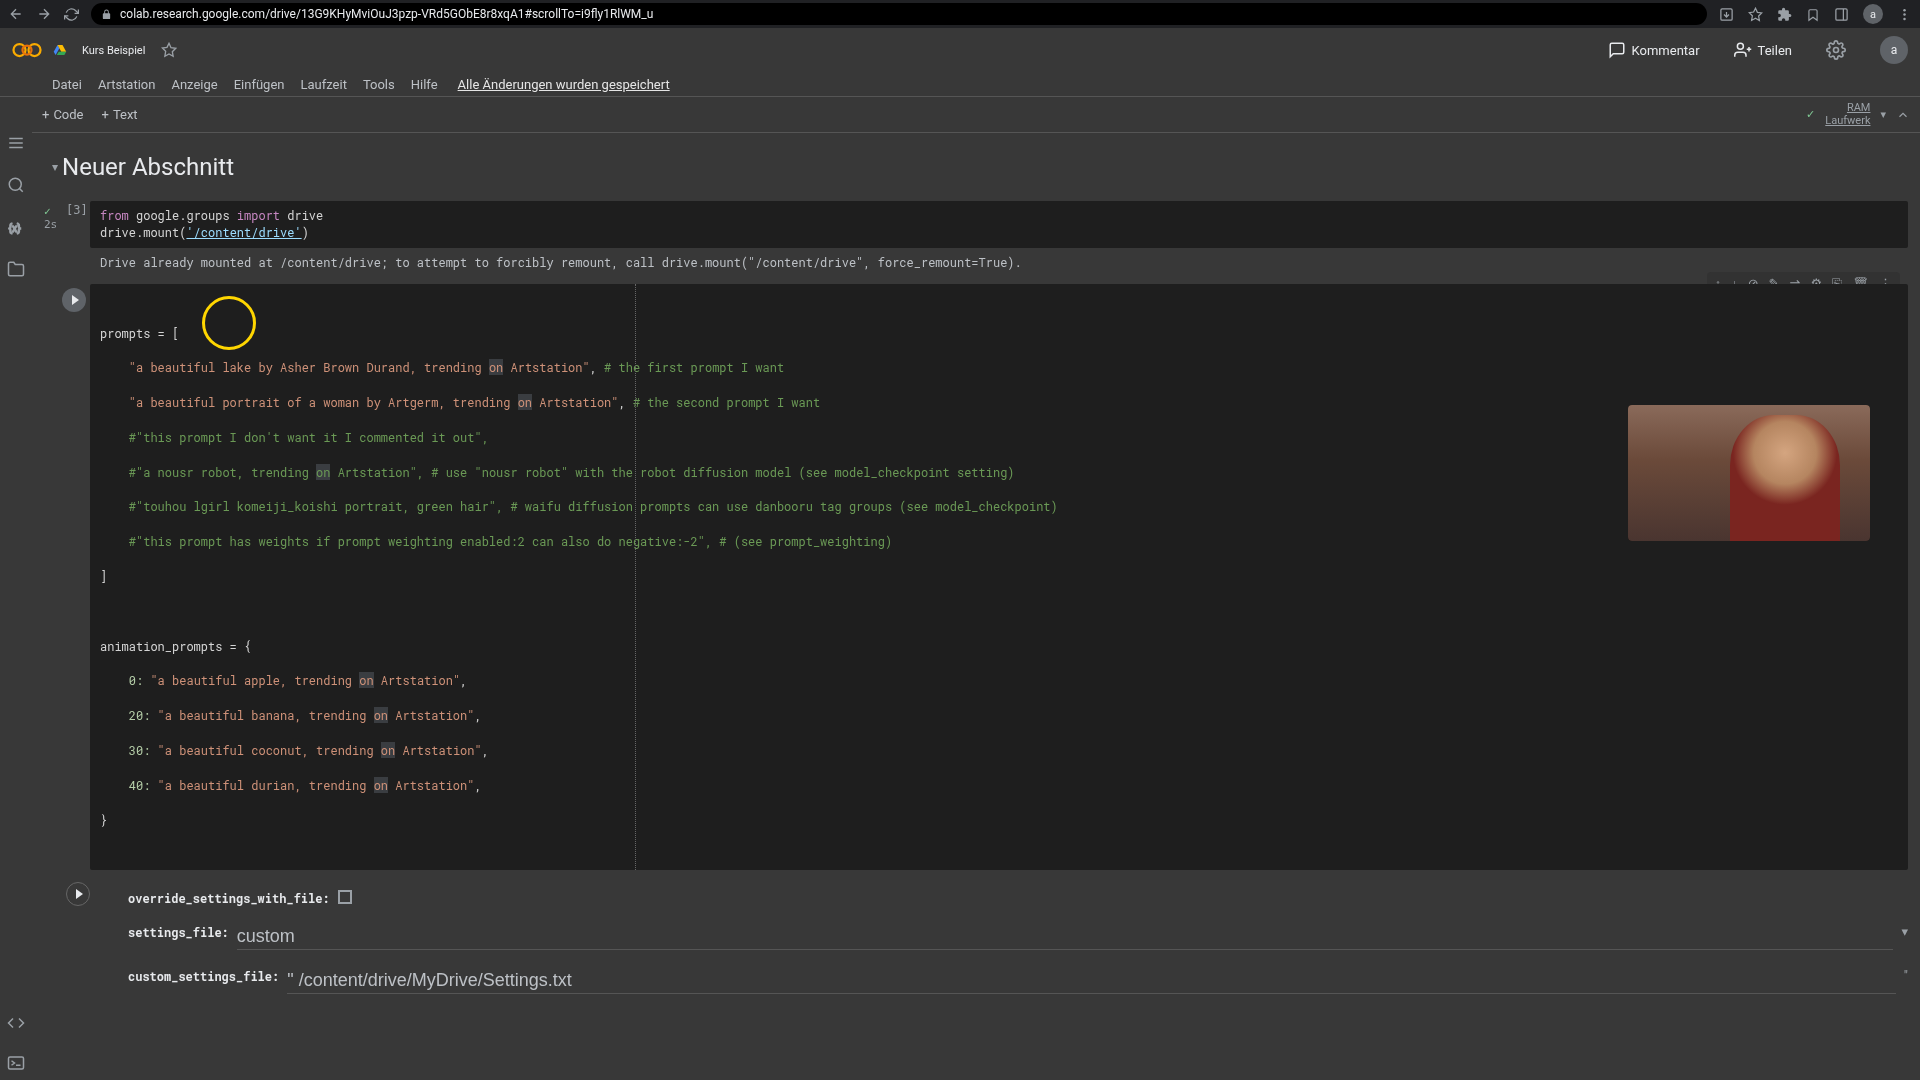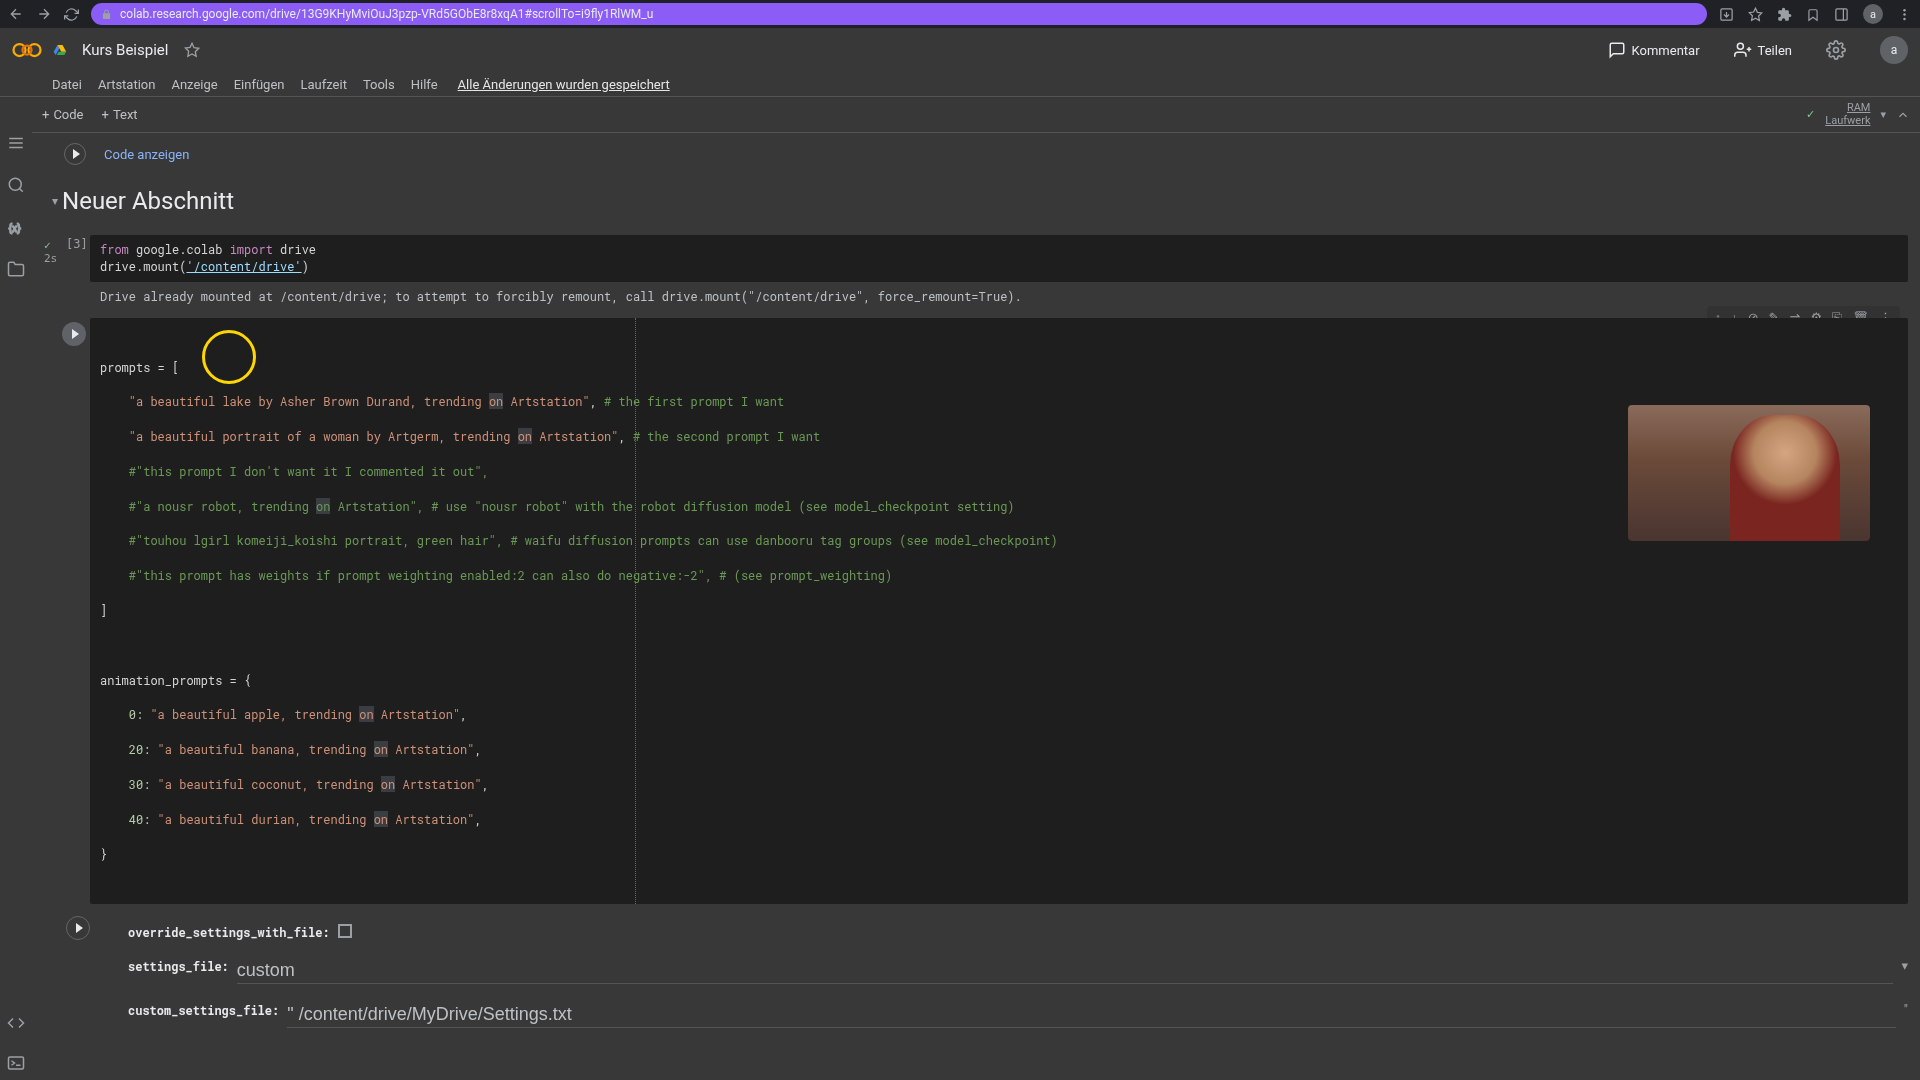--- a/index.html
+++ b/index.html
@@ -1,30 +1,30 @@
 <!DOCTYPE html>
 <html><head>
 <meta charset="utf-8">
 <style>
 * { margin: 0; padding: 0; box-sizing: border-box; }
 body { font-family: Roboto, Arial, sans-serif; background: #383838; color: #e8eaed; font-size: 13px; overflow: hidden; }
 
 
 .chrome-bar { height: 28px; background: #202124; display: flex; align-items: center; padding: 0 8px; gap: 12px; }
 .chrome-btn { color: #9aa0a6; cursor: pointer; }
-.url-bar { flex: 1; background: #8b5cf6; border-radius: 14px; height: 22px; display: flex; align-items: center; padding: 0 10px; gap: 8px; color: #e8eaed; font-size: 12px; }
+.url-bar { flex: 1; background: #000000; border-radius: 14px; height: 22px; display: flex; align-items: center; padding: 0 10px; gap: 8px; color: #e8eaed; font-size: 12px; }
 .url-lock { color: #9aa0a6; }
 .chrome-right { display: flex; gap: 14px; align-items: center; color: #9aa0a6; }
 .avatar-circle { width: 20px; height: 20px; border-radius: 50%; background: #5f6368; display: flex; align-items: center; justify-content: center; font-size: 11px; color: #e8eaed; }
 
 
 .colab-header { background: #383838; border-bottom: 1px solid #555; }
 .colab-title-row { display: flex; align-items: center; height: 44px; padding: 0 12px; gap: 10px; }
 .colab-logo { width: 30px; height: 18px; display: flex; align-items: center; }
-.doc-title { font-size: 15px; color: #e8eaed; margin-left: 4px; }
+.doc-title { font-size: 11px; color: #e8eaed; margin-left: 4px; }
 .drive-icon { width: 16px; height: 14px; }
 .star-icon { color: #9aa0a6; margin-left: 6px; cursor: pointer; }
 .header-right { margin-left: auto; display: flex; align-items: center; gap: 34px; }
 .header-right-btn { display: flex; align-items: center; gap: 6px; color: #e8eaed; font-size: 13px; cursor: pointer; }
 .gear-icon { color: #9aa0a6; cursor: pointer; }
 .avatar-header { width: 28px; height: 28px; border-radius: 50%; background: #5f6368; display: flex; align-items: center; justify-content: center; font-size: 12px; }
 
 .colab-menu-row { display: flex; align-items: center; padding: 0 52px; gap: 16px; font-size: 13px; color: #bdc1c6; height: 24px; }
 .colab-menu-item { cursor: pointer; }
 .colab-menu-saved { color: #e5e5e5; text-decoration: underline; margin-left: 4px; }
@@ -241,40 +241,34 @@
       </svg></span>
   <span class="left-rail-item"><svg width="18" height="18" viewBox="0 0 24 24" fill="none" stroke="currentColor" stroke-width="2">
         <rect x="2" y="4" width="20" height="16" rx="2"></rect>
         <polyline points="6 9 10 12 6 15"></polyline>
         <line x1="12" y1="15" x2="18" y2="15"></line>
       </svg></span>
 </div>
 
 <div class="main">
 
-  <div class="code-show-row">
-    <div class="run-btn-empty">
-        <div class="play-tri"></div>
-      </div>
-    <span class="code-show-link">Code anzeigen</span>
-  </div>
 
   <div class="section-heading">
     <span class="section-arrow">▾</span>
     <span>Neuer Abschnitt</span>
   </div>
 
   <div class="cell">
     <div class="cell-gutter">
       <div style="color:#81c995">✓</div>
       <div>2s</div>
     </div>
     <span class="cell-index" style="position:absolute;left:22px;top:2px">[3]</span>
     <div class="code-block">
-      <div><span class="kw">from </span><span>google.colab</span><span class="kw"> import </span><span>drive</span></div>
+      <div><span class="kw">from </span><span>google.groups</span><span class="kw"> import </span><span>drive</span></div>
       <div><span>drive.mount(</span><span class="str lnk">'/content/drive'</span><span>)</span></div>
     </div>
     <div class="code-output">Drive already mounted at /content/drive; to attempt to forcibly remount, call drive.mount("/content/drive", force_remount=True).</div>
   </div>
 
   <div class="cell" style="position:relative">
     <div class="cell-toolbar">
       <span class="cell-toolbar-icon">↑</span>
       <span class="cell-toolbar-icon">↓</span>
       <span class="cell-toolbar-icon">⊘</span>

